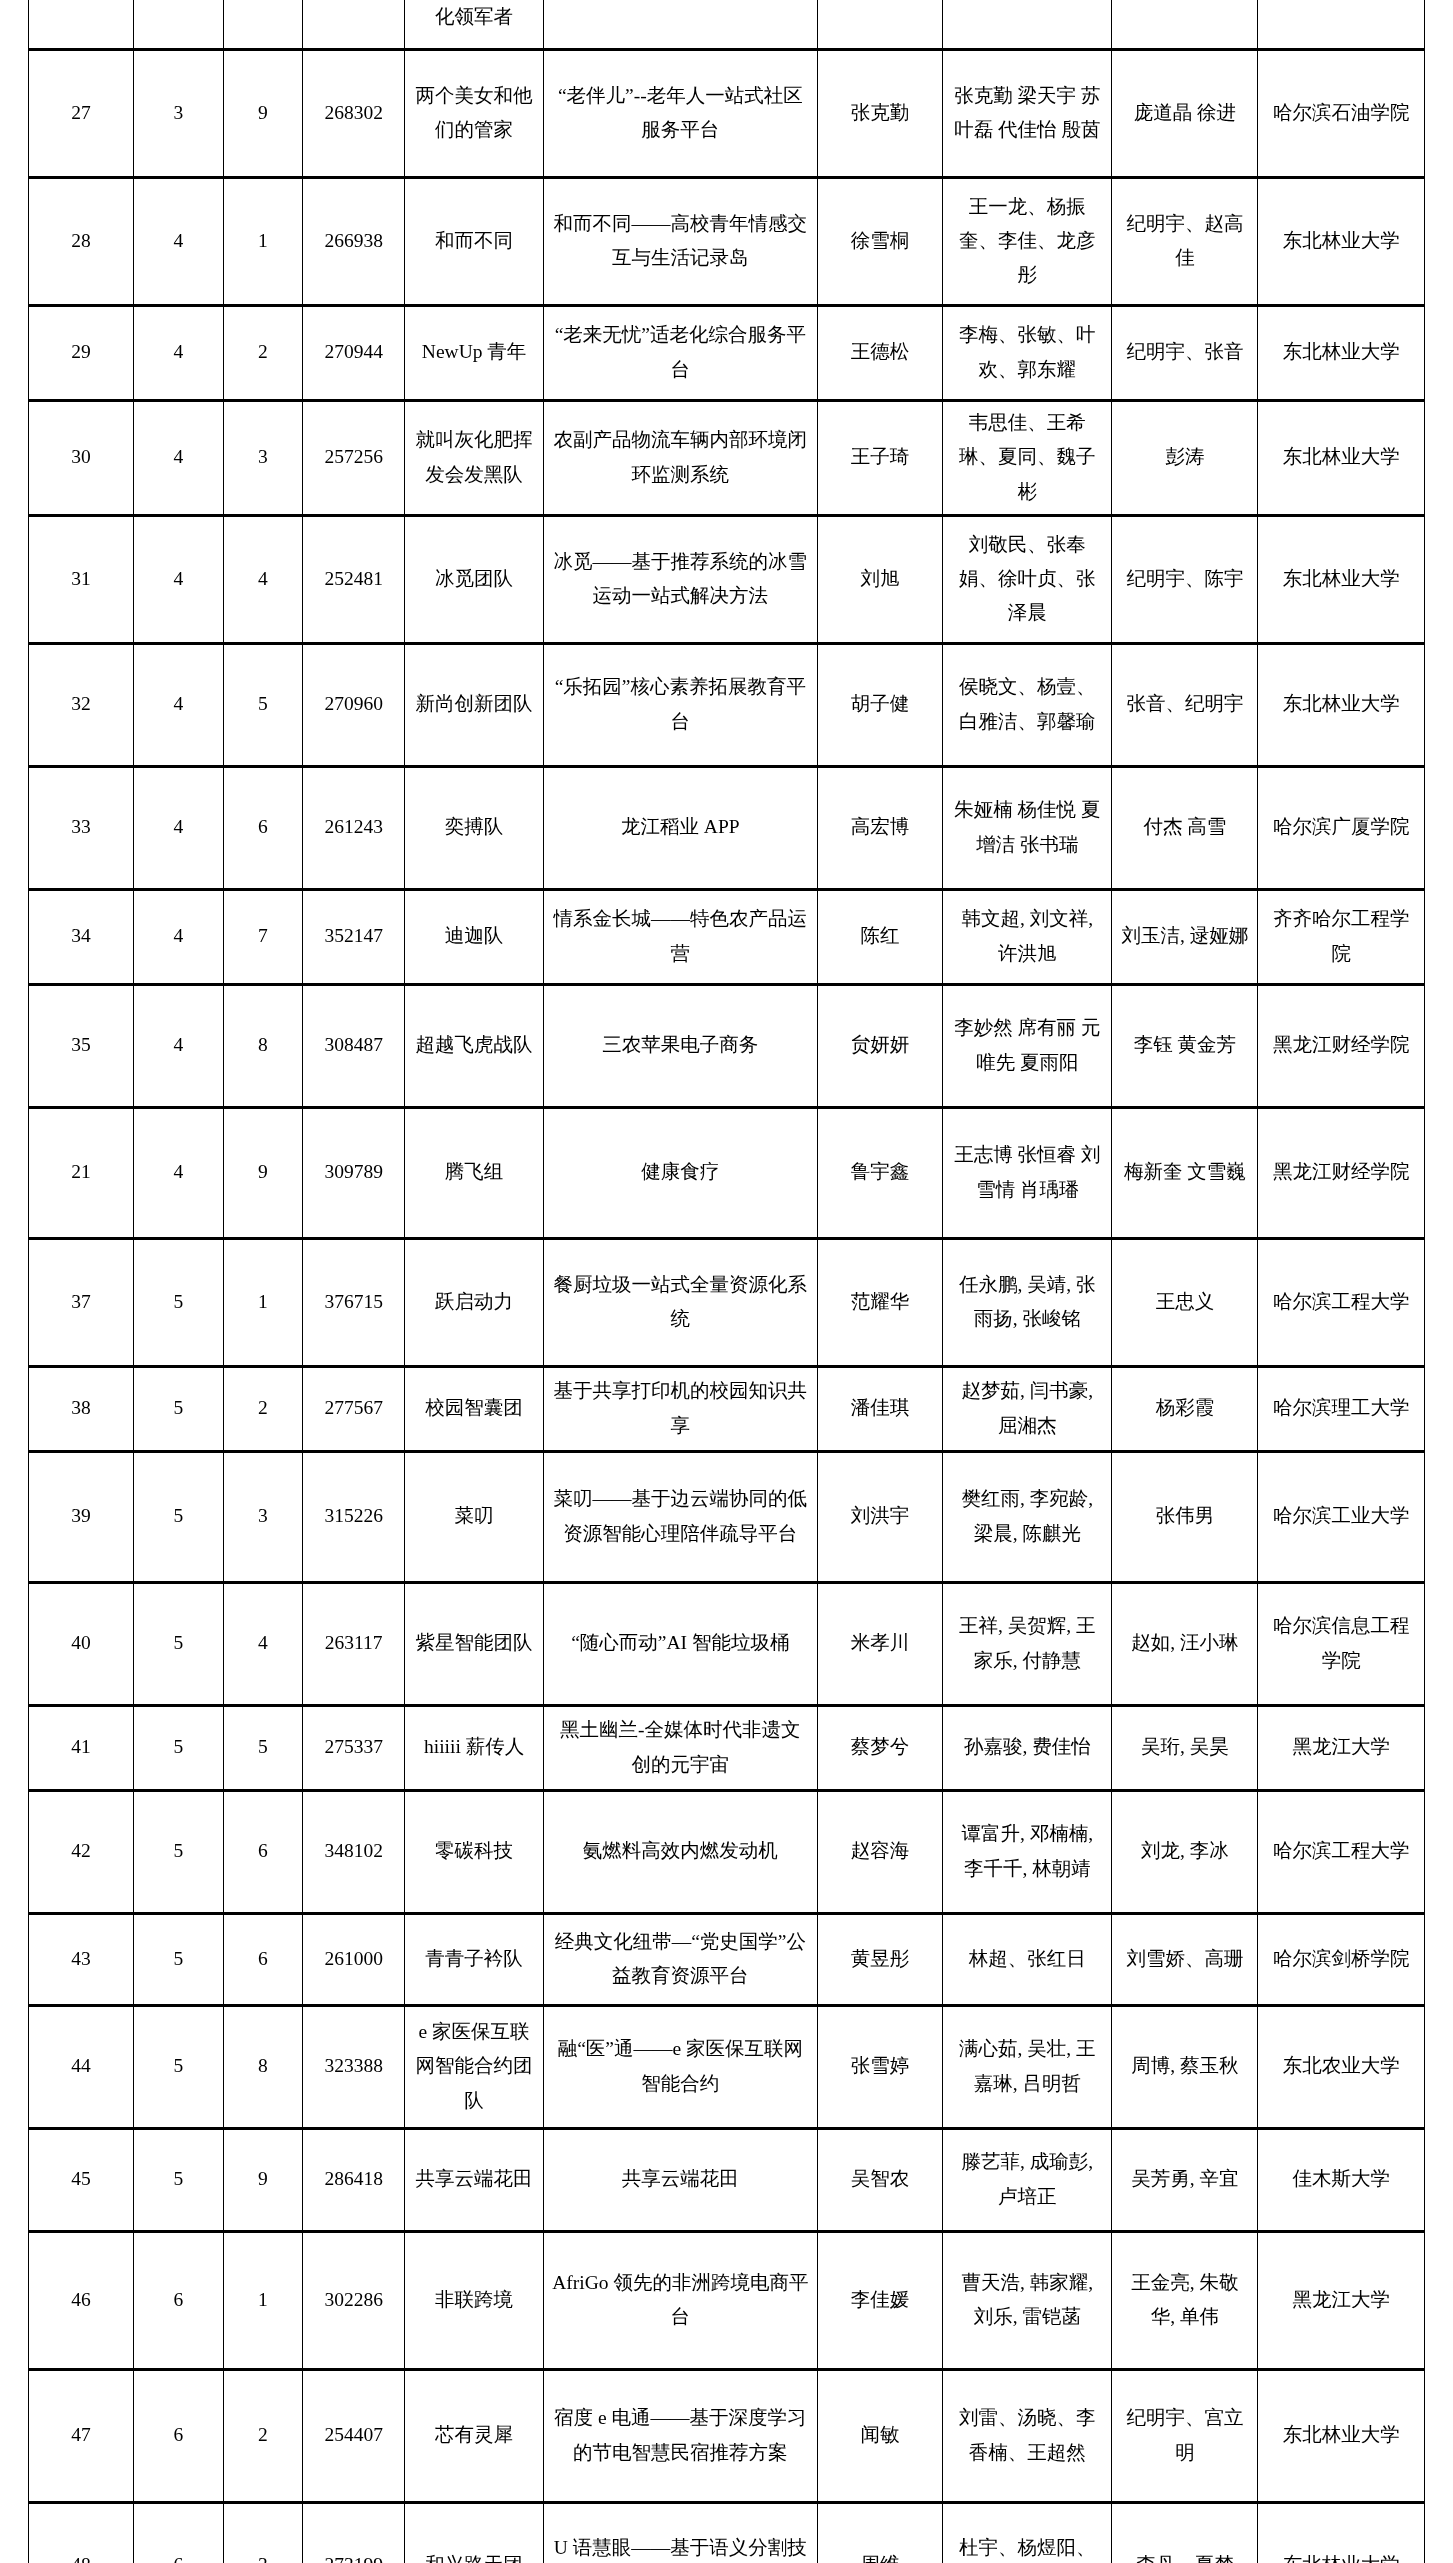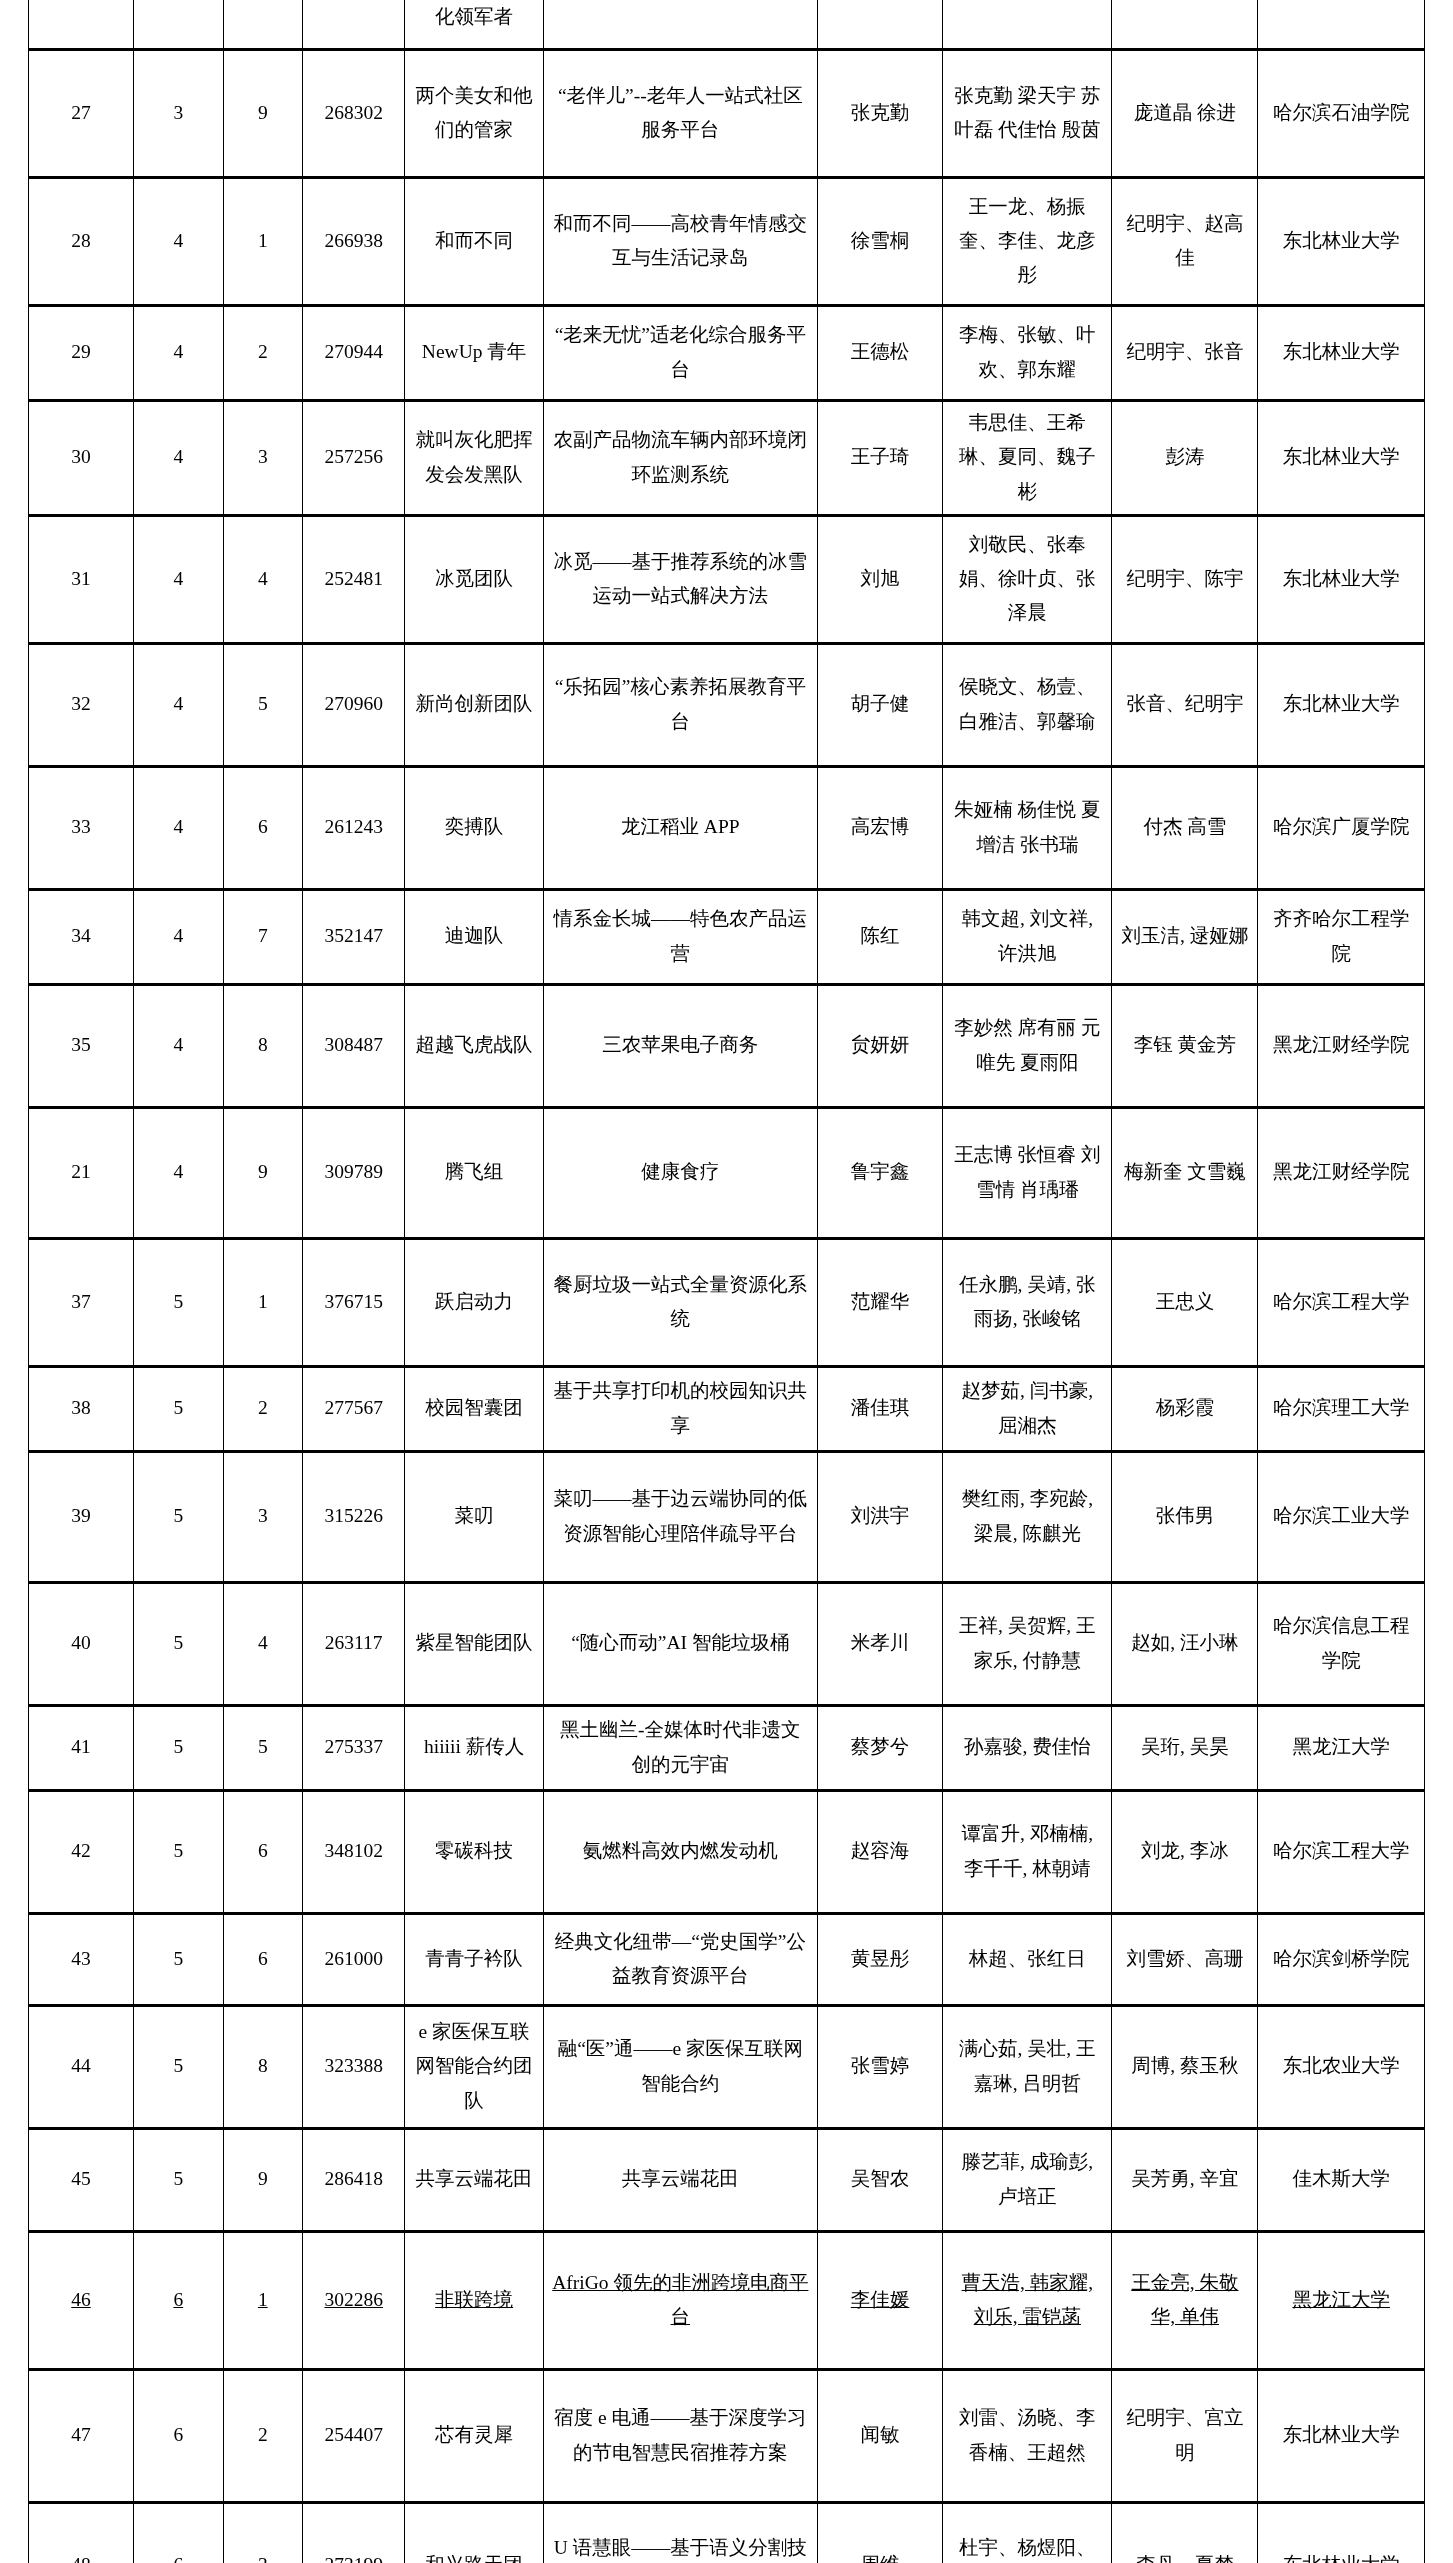--- a/index.html
+++ b/index.html
@@ -293,21 +293,21 @@
           <td>5</td>
           <td>9</td>
           <td>286418</td>
           <td>共享云端花田</td>
           <td>共享云端花田</td>
           <td>吴智农</td>
           <td>滕艺菲, 成瑜彭, 卢培正</td>
           <td>吴芳勇, 辛宜</td>
           <td>佳木斯大学</td>
         </tr>
-        <tr style="height: 138px; text-decoration: underline;">
+        <tr style="height: 138px;">
           <td>46</td>
           <td>6</td>
           <td>1</td>
           <td>302286</td>
           <td>非联跨境</td>
           <td>AfriGo 领先的非洲跨境电商平台</td>
           <td>李佳媛</td>
           <td>曹天浩, 韩家耀, 刘乐, 雷铠菡</td>
           <td>王金亮, 朱敬华, 单伟</td>
           <td>黑龙江大学</td>

